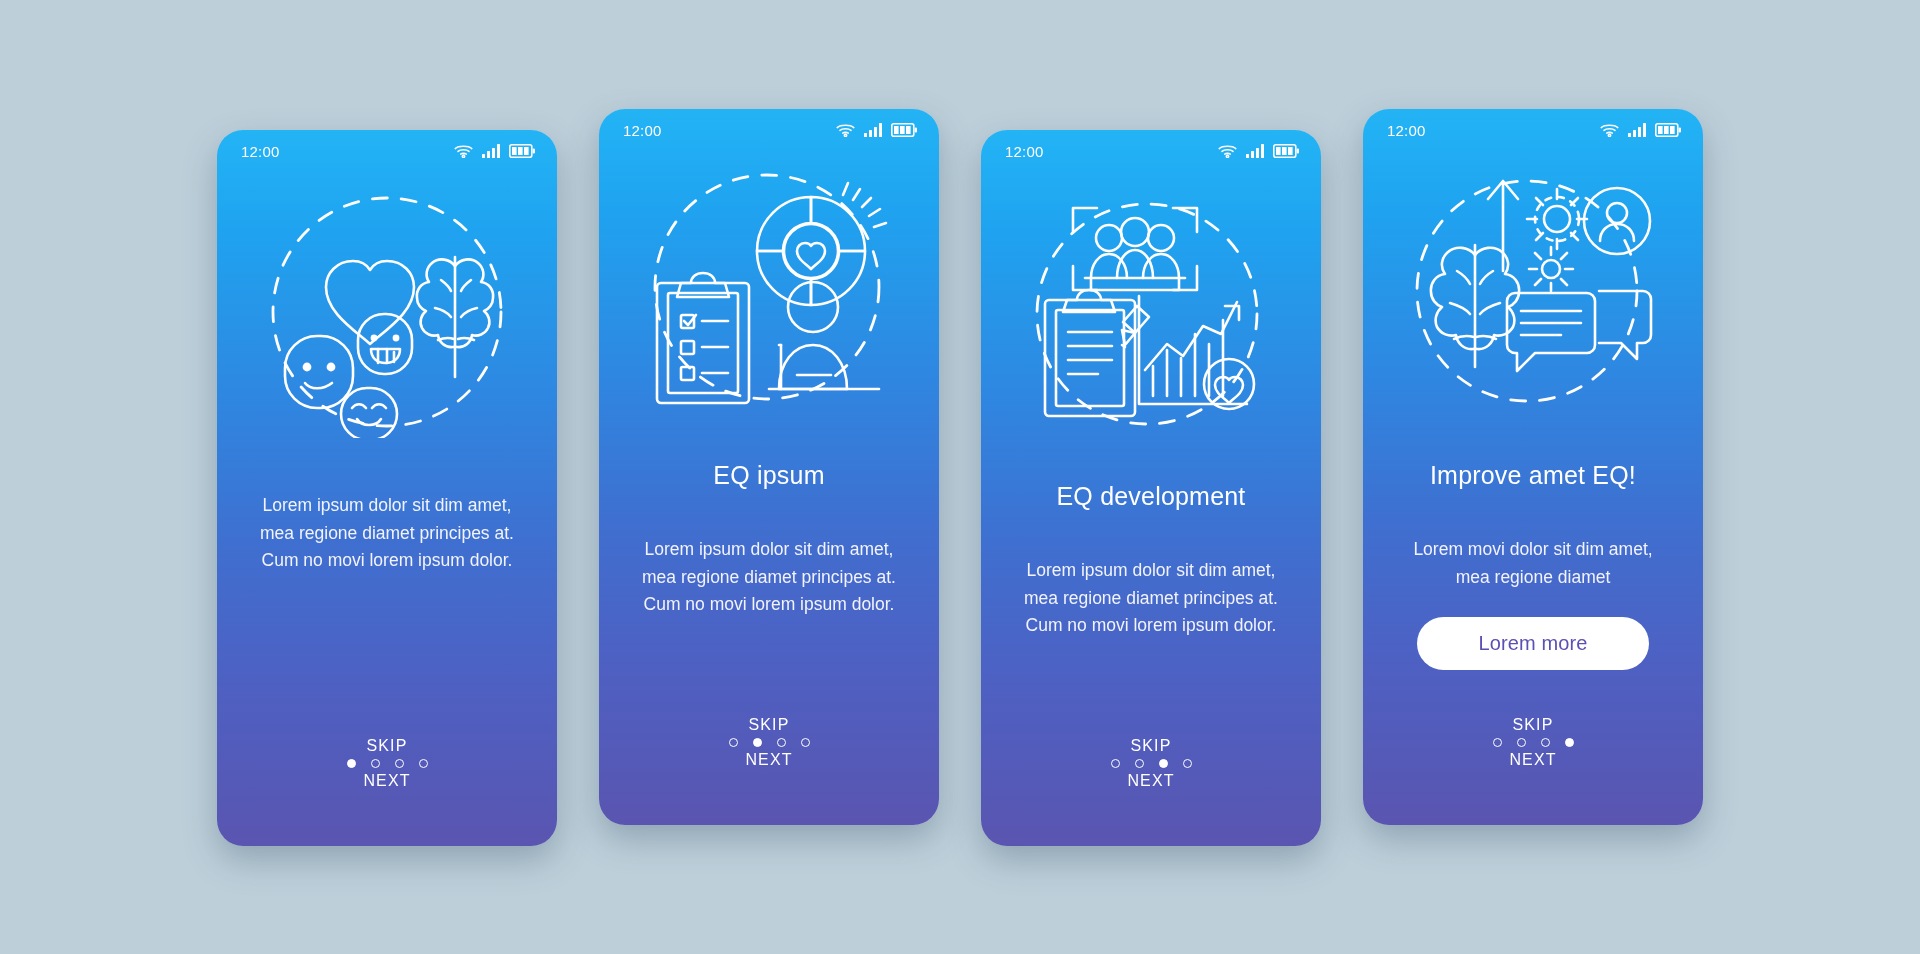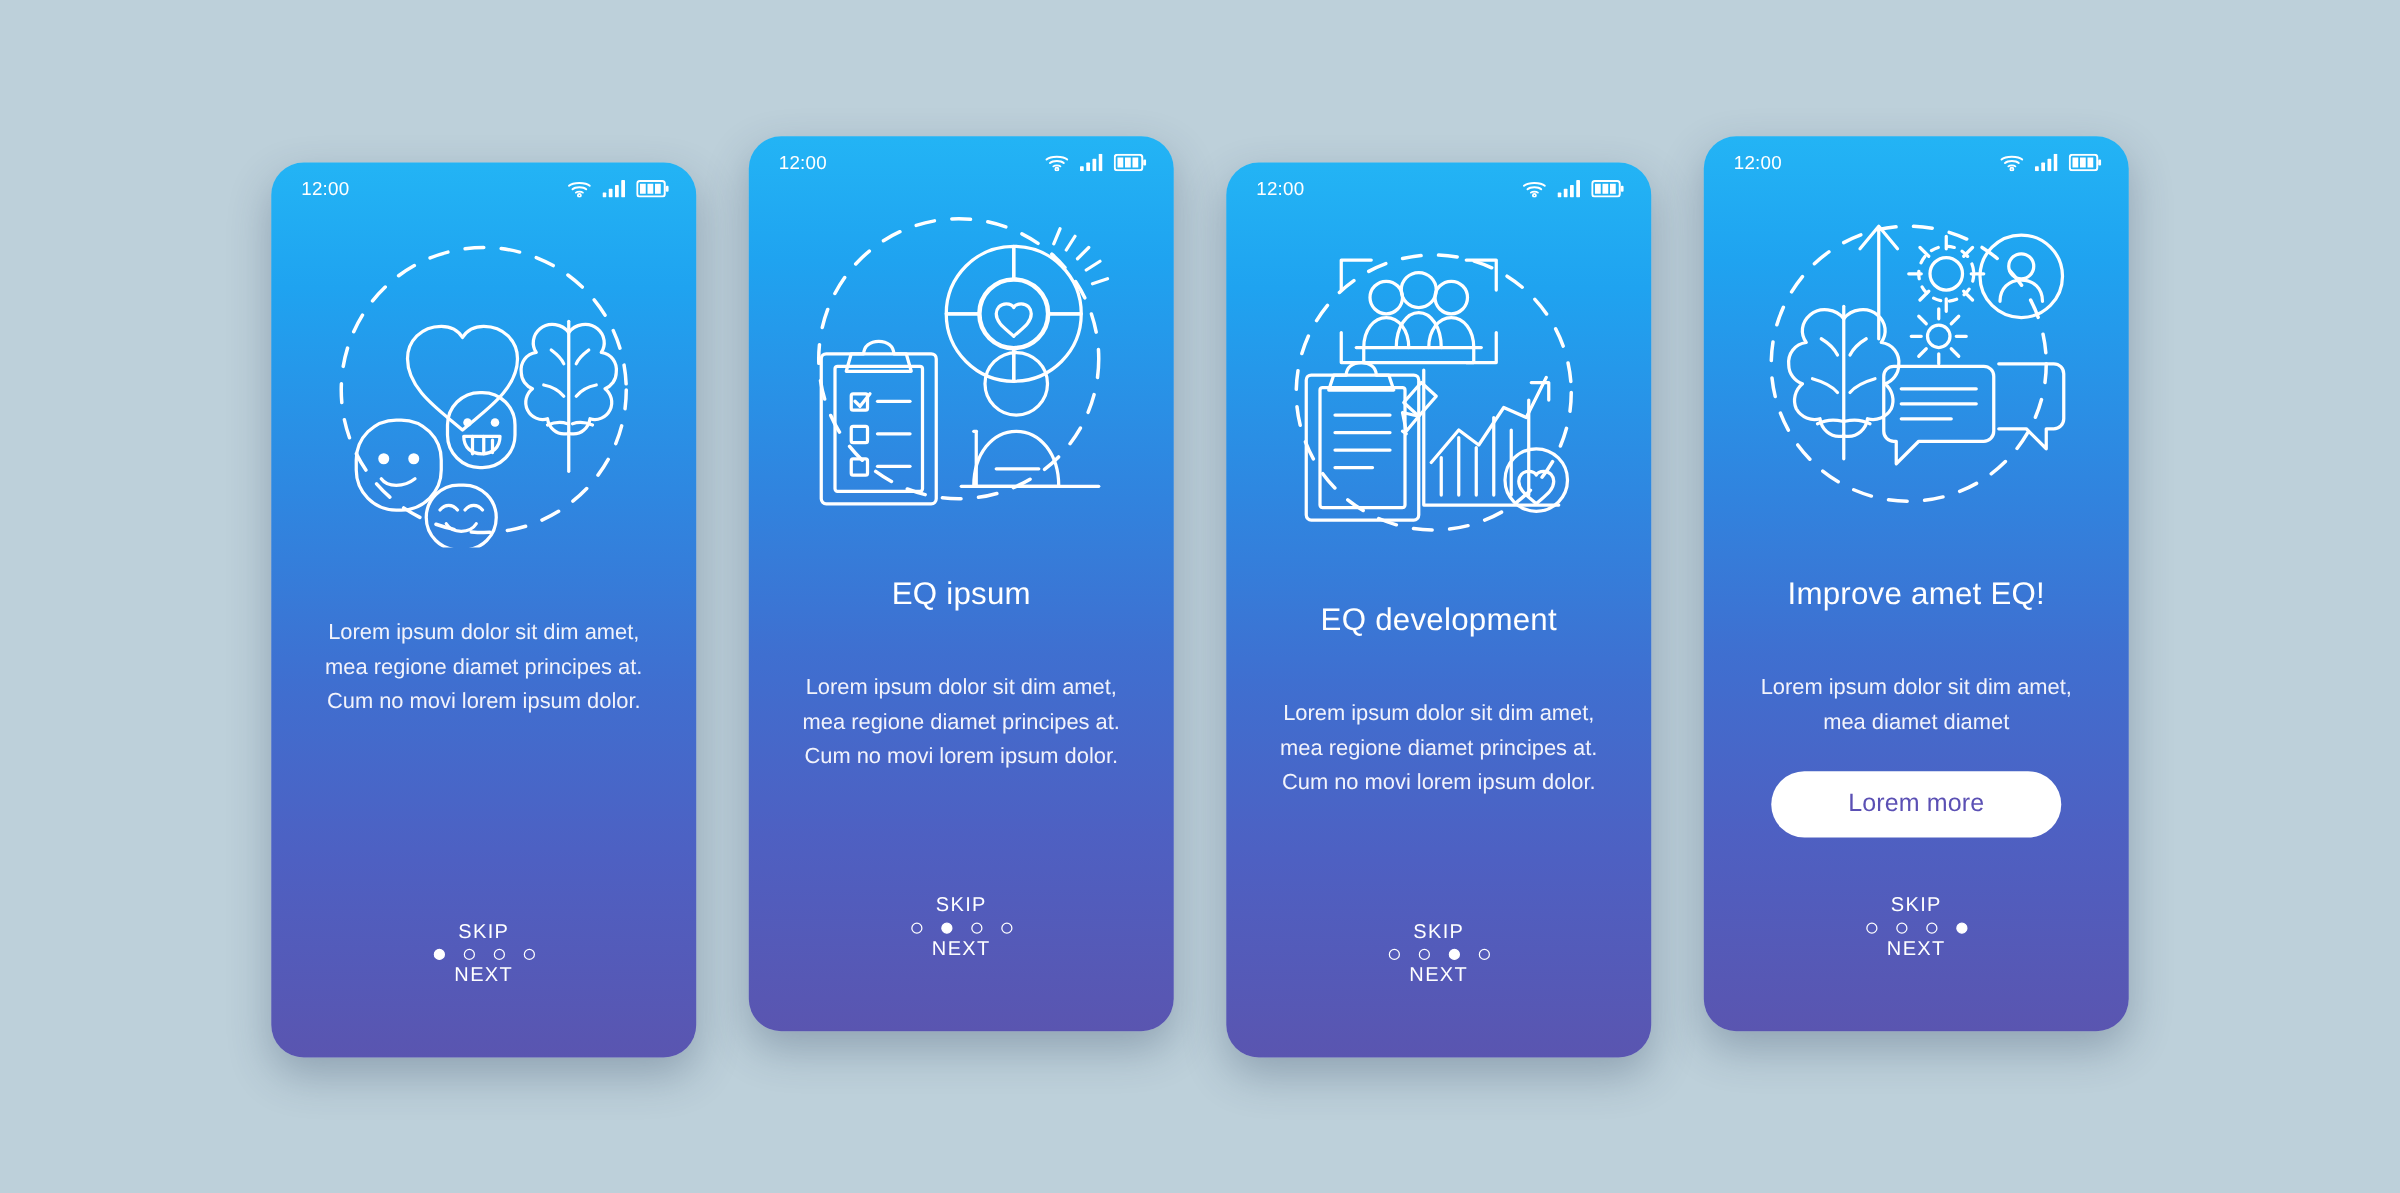--- a/index.html
+++ b/index.html
@@ -496,21 +496,21 @@
 
         <g transform="translate(96 122)">
           <path d="M4 14a8 8 0 0 1 8-8h72a8 8 0 0 1 8 8v44a8 8 0 0 1-8 8H32l-18 18V66h-2a8 8 0 0 1-8-8z"></path>
           <path d="M18 24h60M18 36h60M18 48h40"></path>
           <path d="M96 4h44a8 8 0 0 1 8 8v36a8 8 0 0 1-8 8h-6v16l-16-16h-22"></path>
         </g>
       </svg>
     </div>
 
     <div class="title">Improve amet EQ!</div>
-    <div class="body-copy">Lorem ipsum dolor sit dim amet, mea diamet diamet</div>
+    <div class="body-copy">Lorem movi dolor sit dim amet, mea regione diamet</div>
 
     <div class="cta-wrap">
       <button class="cta">Lorem more</button>
     </div>
 
     <div class="nav">
       <button class="nav-btn">SKIP</button>
       <div class="dots">
         <span class="dot"></span>
         <span class="dot"></span>

